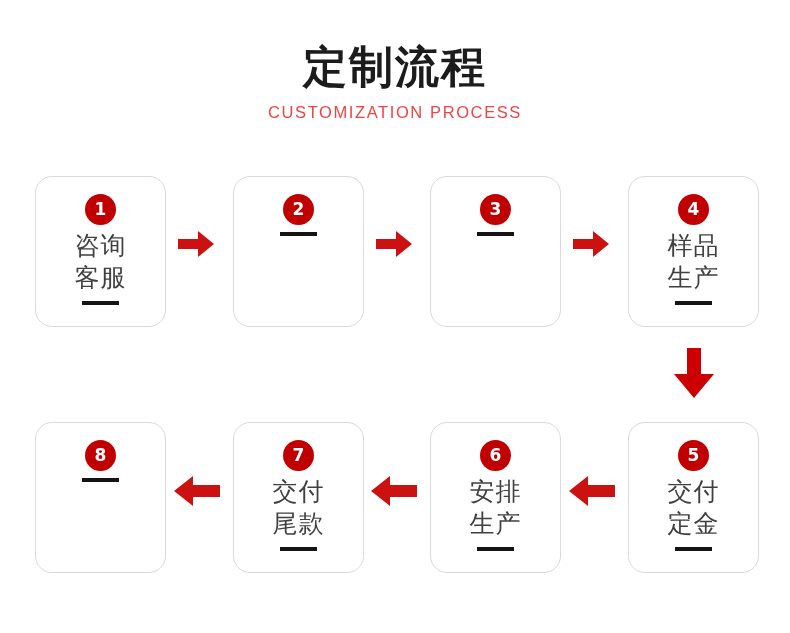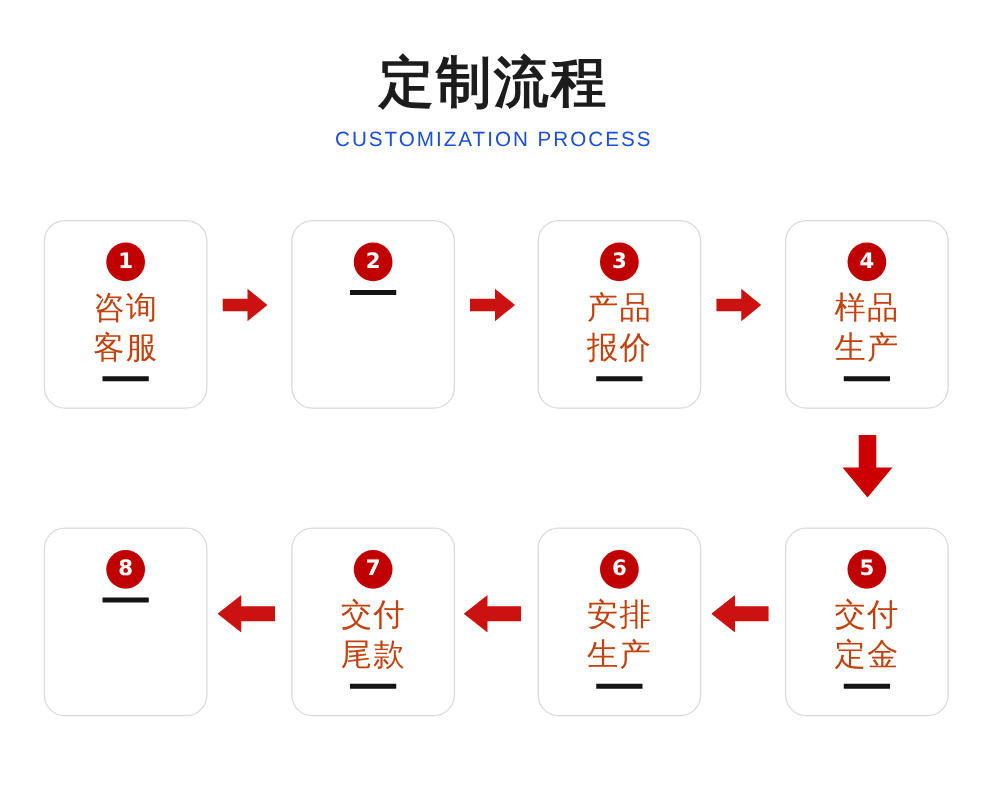--- a/index.html
+++ b/index.html
@@ -19,21 +19,21 @@
     font-weight: 700;
     color: #1c1c1c;
     letter-spacing: 2px;
     line-height: 1.12;
     font-family: "DejaVu Sans", "Liberation Sans", sans-serif;
   }
   .subtitle {
     margin-top: 12px;
     font-size: 16.5px;
     font-weight: 400;
-    color: #1d4ed8;
+    color: #ef4444;
     letter-spacing: 1.6px;
     font-family: "Liberation Sans", "DejaVu Sans", sans-serif;
   }
 
   
   .row { position: absolute; left: 0; width: 790px; height: 152px; }
   .row-top    { top: 176px; }
   .row-bottom { top: 422px; }
 
   
@@ -66,21 +66,21 @@
     display: flex;
     align-items: center;
     justify-content: center;
     line-height: 1;
     font-family: "DejaVu Sans", "Liberation Sans", sans-serif;
   }
   .card-text {
     margin-top: 5px;
     font-size: 25px;
     font-weight: 500;
-    color: #c2410c;
+    color: #404040;
     line-height: 1.28;
     text-align: center;
     letter-spacing: 1px;
     font-family: "DejaVu Sans", "Liberation Sans", sans-serif;
   }
   .card-text .ln { display: block; }
   .underline {
     margin-top: 7px;
     width: 37px;
     height: 4px;
@@ -137,24 +137,20 @@
       <div class="underline"></div>
     </div>
 
     <div class="card c1">
       <div class="badge">2</div>
       <div class="underline"></div>
     </div>
 
     <div class="card c2">
       <div class="badge">3</div>
-      <div class="card-text">
-        <span class="ln">产品</span>
-        <span class="ln">报价</span>
-      </div>
       <div class="underline"></div>
     </div>
 
     <div class="card c3">
       <div class="badge">4</div>
       <div class="card-text">
         <span class="ln">样品</span>
         <span class="ln">生产</span>
       </div>
       <div class="underline"></div>

